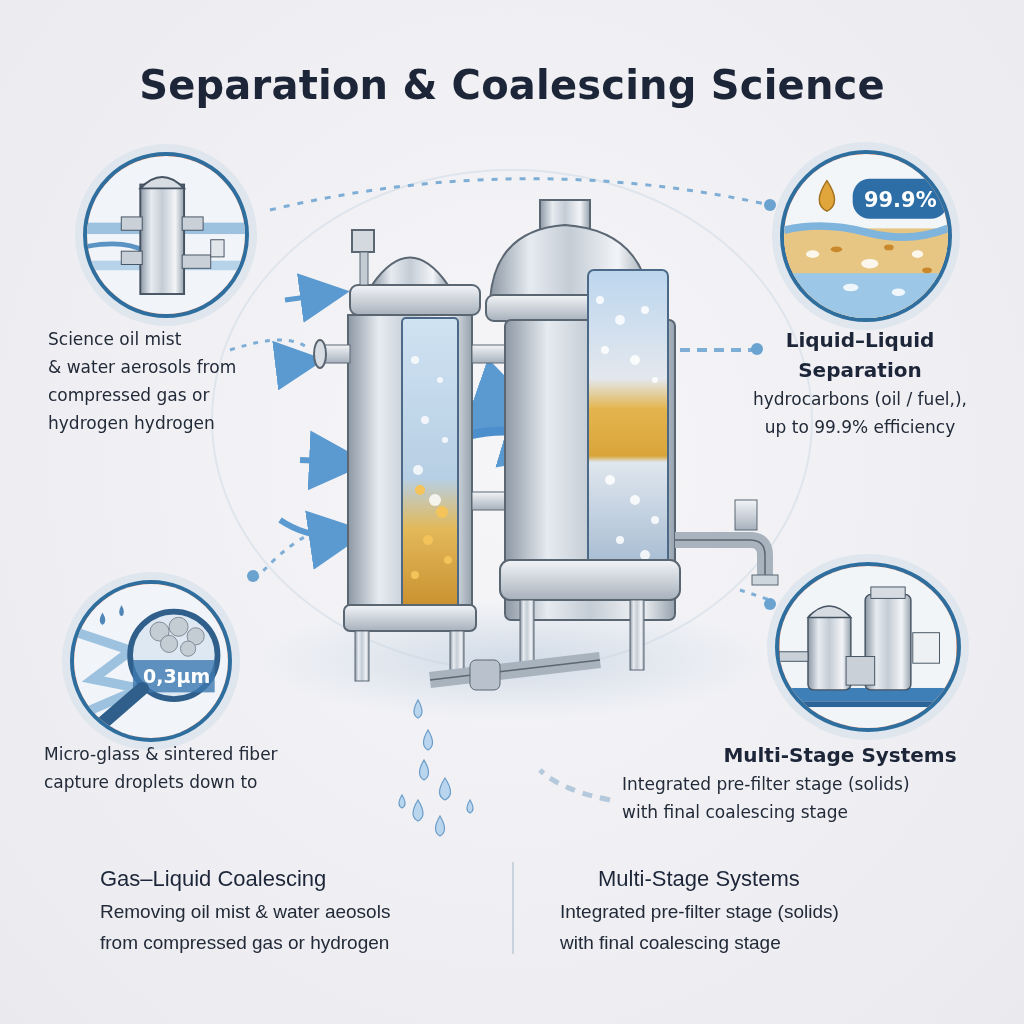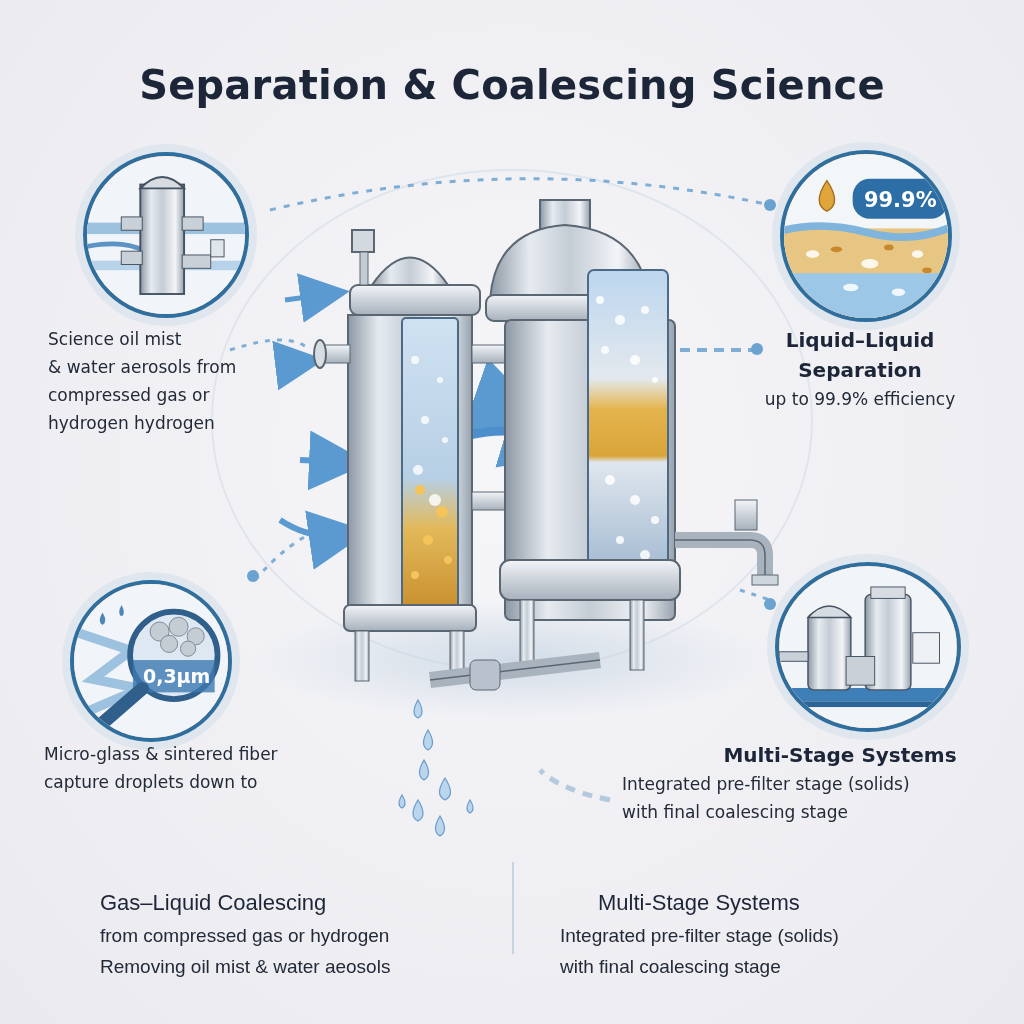--- a/index.html
+++ b/index.html
@@ -31,30 +31,30 @@
     .b-gas p { text-align: left; padding-left: 14px; }
     .b-liq { left: 700px; top: 325px; width: 320px; }
     .b-sub { left: 44px; top: 740px; width: 300px; text-align: left; }
     .b-sub h2 { font-size: 20px; }
     .b-multi { left: 610px; top: 740px; width: 400px; }
     .b-multi h2 { padding-left: 60px; }
     .b-multi p { text-align: left; padding-left: 12px; }
 
     .b-bot1 { left: 100px; top: 862px; width: 380px; text-align: left; }
     .b-bot2 { left: 560px; top: 862px; width: 400px; text-align: left; }
-    .b-bot1 h2, .b-bot2 h2 { font-weight: 400; font-size: 22px; line-height: 34px; font-family: "Liberation Sans", sans-serif; margin-top: 24px; }
+    .b-bot1 h2, .b-bot2 h2 { font-weight: 400; font-size: 22px; line-height: 34px; font-family: "Liberation Sans", sans-serif; }
     .b-bot2 h2 { padding-left: 38px; }
     .b-bot1 p, .b-bot2 p { font-family: "Liberation Sans", sans-serif; font-size: 19px; line-height: 31px; }
     .divider { position: absolute; left: 512px; top: 862px; width: 2px; height: 92px; background: #c9d3de; }
 
     .circle {
       position: absolute; border-radius: 50%;
       border: 4px solid #2f6f9f;
       box-shadow: 0 0 0 8px #dfe6ee, 0 2px 8px rgba(0,0,0,0.08);
-      overflow: hidden; background: #fdba74;
+      overflow: hidden; background: #c2410c;
     }
     .c1 { left: 83px; top: 152px; width: 166px; height: 166px; }
     .c2 { left: 780px; top: 150px; width: 172px; height: 172px; }
     .c3 { left: 70px; top: 580px; width: 162px; height: 162px; }
     .c4 { left: 775px; top: 562px; width: 186px; height: 170px; }
     .circle svg { width: 100%; height: 100%; display: block; }
 
     .badge-text { font-family: "DejaVu Sans", sans-serif; font-weight: 700; fill: #ffffff; }
   </style>
 </head>
@@ -271,37 +271,38 @@
 <div class="block b-gas">
   <p>Science oil mist</p>
   <p>&amp; water aerosols from</p>
   <p>compressed gas or</p>
   <p>hydrogen hydrogen</p>
 </div>
 
 <div class="block b-liq">
   <h2>Liquid–Liquid</h2>
   <h2>Separation</h2>
+  <p>hydrocarbons (oil / fuel,),</p>
   <p>up to 99.9% efficiency</p>
 </div>
 
 <div class="block b-sub">
   <p>Micro-glass &amp; sintered fiber</p>
   <p>capture droplets down to</p>
 </div>
 
 <div class="block b-multi">
   <h2>Multi-Stage Systems</h2>
   <p>Integrated pre-filter stage (solids)</p>
   <p>with final coalescing stage</p>
 </div>
 
 <div class="block b-bot1">
   <h2>Gas–Liquid Coalescing</h2>
+  <p>Removing oil mist &amp; water aeosols</p>
   <p>from compressed gas or hydrogen</p>
-  <p>Removing oil mist &amp; water aeosols</p>
 </div>
 <div class="divider"></div>
 <div class="block b-bot2">
   <h2>Multi-Stage Systems</h2>
   <p>Integrated pre-filter stage (solids)</p>
   <p>with final coalescing stage</p>
 </div>
 
 </body></html>

